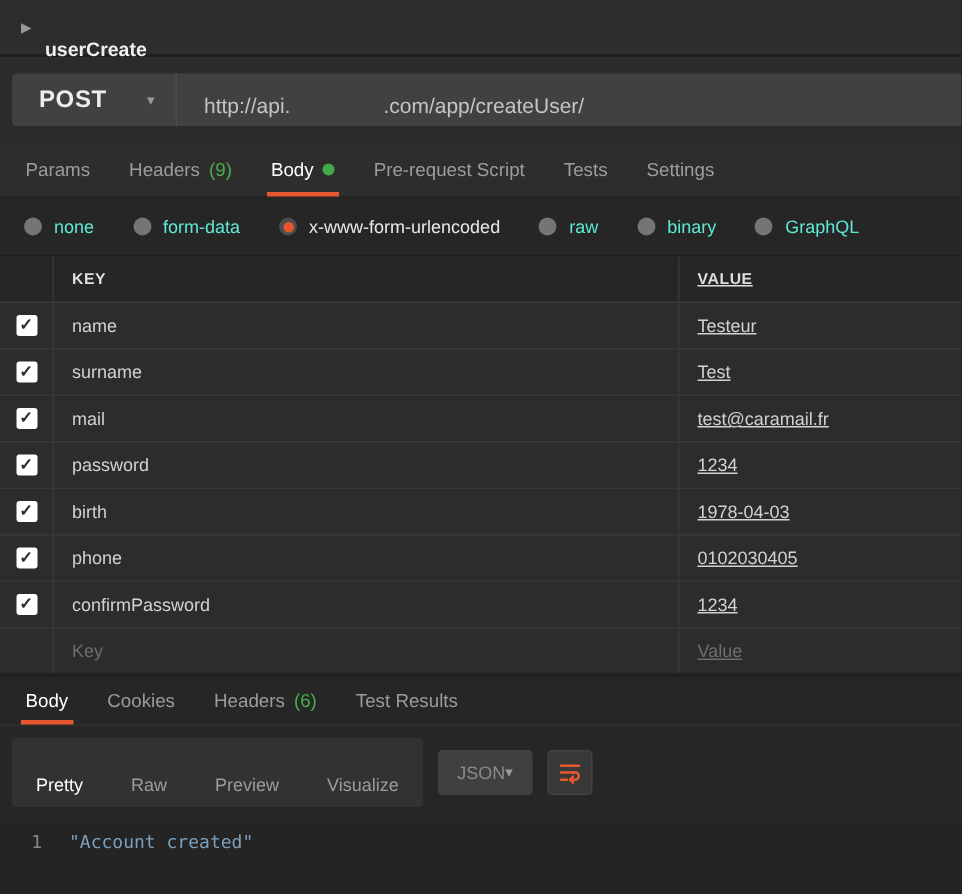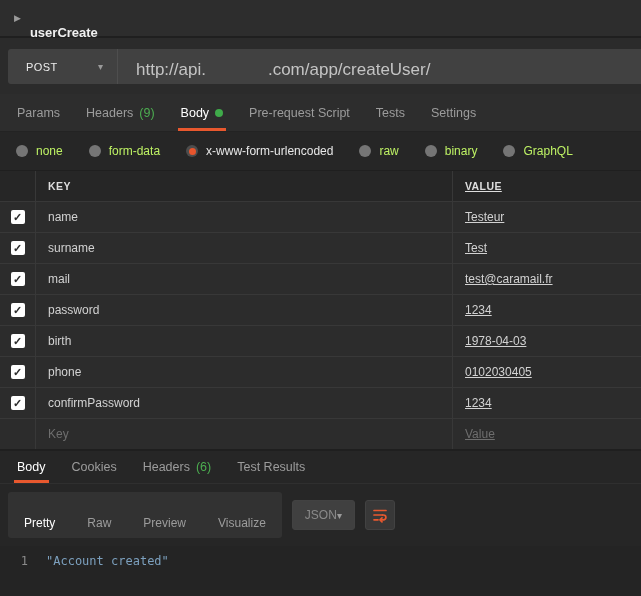--- a/index.html
+++ b/index.html
@@ -21,23 +21,23 @@
   .collapse-arrow { color:#9a9a9a; font-size:9px; margin-right:9px; cursor:pointer; }
   .request-title { color:#f0f0f0; font-weight:bold; font-size:13px;margin-top:28px; }
 
   
   .request-section { height:56px; background:#2b2b2b; padding:11px 0 0 8px; flex:none; }
   .url-builder { display:flex; height:35px; background:#414141; border-radius:3px 0 0 3px; overflow:hidden; }
   .method-select {
     width:110px; flex:none; display:flex; align-items:center; justify-content:space-between;
     padding:0 14px 0 18px; border-right:1px solid #4e4e4e; cursor:pointer;
   }
-  .method-label { color:#ededed; font-weight:normal; font-size:11px; letter-spacing:.4px; }
+  .method-label { color:#ededed; font-weight:bold; font-size:16px; letter-spacing:.4px; }
   .caret { color:#9a9a9a; font-size:10px; }
-  .url-input { display:flex; align-items:center; padding-left:18px; color:#c4c4c4; flex:1; font-size:17px;margin-top:7px; }
+  .url-input { display:flex; align-items:center; padding-left:18px; color:#c4c4c4; flex:1; font-size:14px;margin-top:7px; }
   .url-gap { display:inline-block; width:62px; }
 
   
   .req-tabs {
     height:38px; background:#2d2d2d; border-bottom:1px solid #232323;
     display:flex; align-items:stretch; padding-left:4px; flex:none;
   }
   .tab {
     position:relative; display:flex; align-items:center; gap:6px;
     padding:0 13px; color:#9c9c9c; cursor:pointer; font-size:12.5px;
@@ -47,21 +47,21 @@
     position:absolute; left:10px; right:10px; bottom:0; height:3px; background:#e8582e;
   }
   .tab .count { color:#4cad50; }
   .body-dot { width:8px; height:8px; border-radius:50%; background:#3fab4a; }
 
   
   .body-type-row {
     height:39px; background:#262626; display:flex; align-items:center;
     padding-left:16px; gap:26px; flex:none; border-bottom:1px solid #1f1f1f;
   }
-  .radio-opt { display:flex; align-items:center; gap:8px; cursor:pointer; color:#bef264; font-size:12px; }
+  .radio-opt { display:flex; align-items:center; gap:8px; cursor:pointer; color:#5eead4; font-size:12px; }
   .radio-opt.selected { color:#e8e8e8; }
   .radio { width:12px; height:12px; border-radius:50%; background:#757575; position:relative; flex:none; }
   .radio-opt.selected .radio { background:#4d4d4d; }
   .radio-opt.selected .radio::after {
     content:""; position:absolute; left:2.5px; top:2.5px; width:7px; height:7px;
     border-radius:50%; background:#e8552d;
   }
 
   
   .kv-table { background:#292929; flex:none; }

